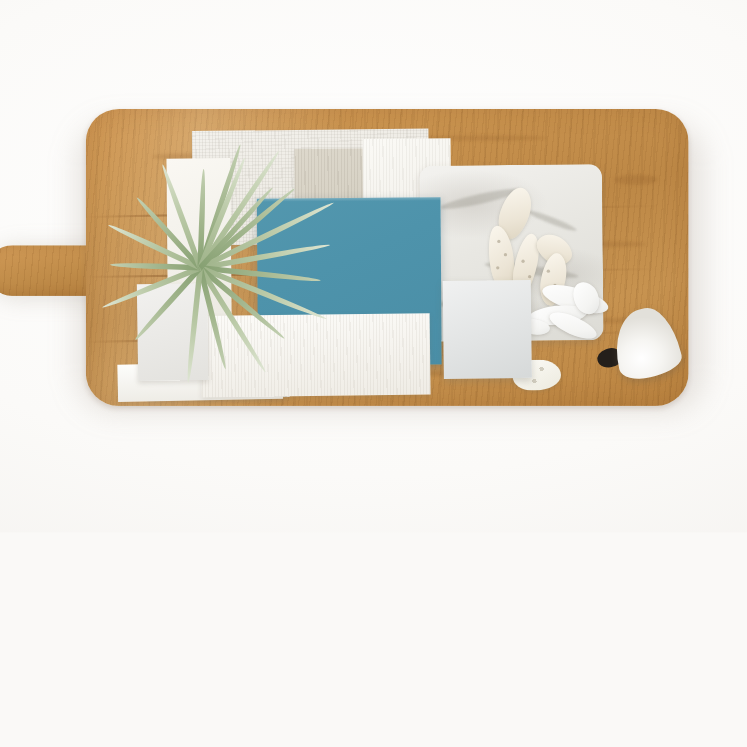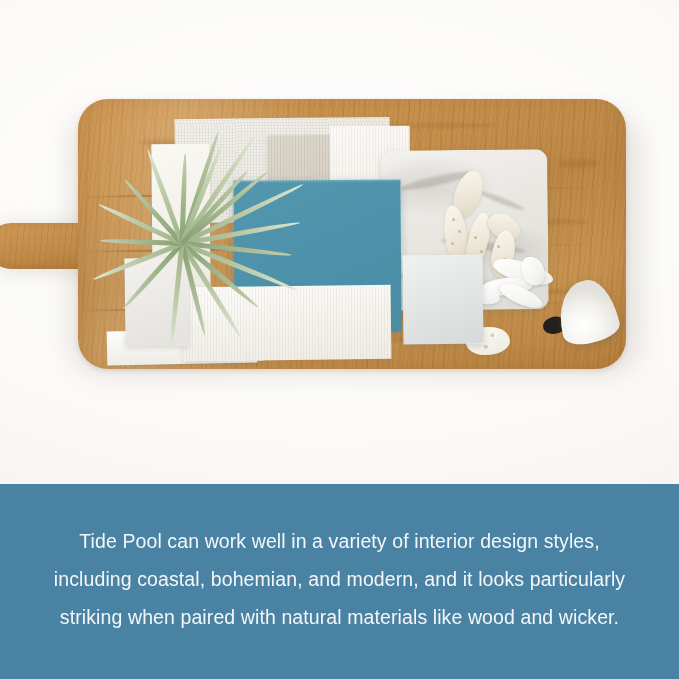--- a/index.html
+++ b/index.html
@@ -386,17 +386,14 @@
       <div class="leaf" style="left:102px; top:145px; width:92px;  transform:rotate(205deg);"></div>
       <div class="leaf dark" style="left:102px; top:145px; width:86px;  transform:rotate(228deg);"></div>
       <div class="leaf" style="left:102px; top:145px; width:100px; transform:rotate(250deg);"></div>
       <div class="leaf dark" style="left:102px; top:145px; width:90px;  transform:rotate(272deg);"></div>
       <div class="leaf" style="left:102px; top:145px; width:108px; transform:rotate(292deg);"></div>
       <div class="leaf dark" style="left:102px; top:145px; width:98px;  transform:rotate(312deg);"></div>
     </div>
 
   </div>
 
-  <div id="banner" style="background: rgb(74, 130, 163);">
-    <div id="banner-text" style="color: rgb(244, 247, 249);">Tide Pool can work well in a variety of interior design styles, including coastal, bohemian, and modern, and it looks particularly striking when paired with natural materials like wood and wicker.</div>
-  </div>
 
 </div>
 
 </body></html>

